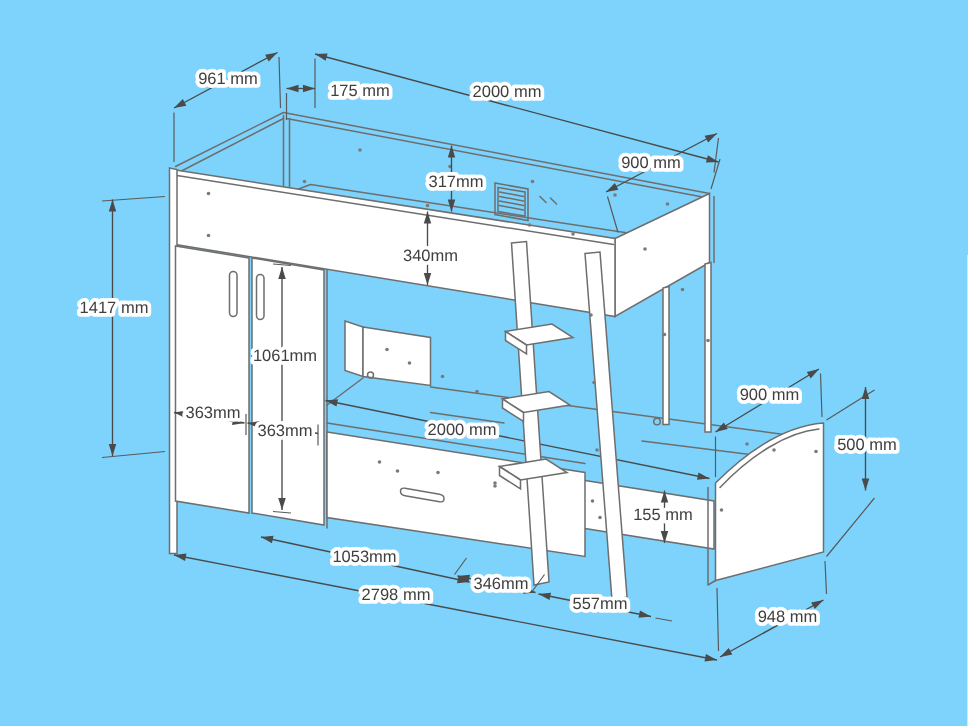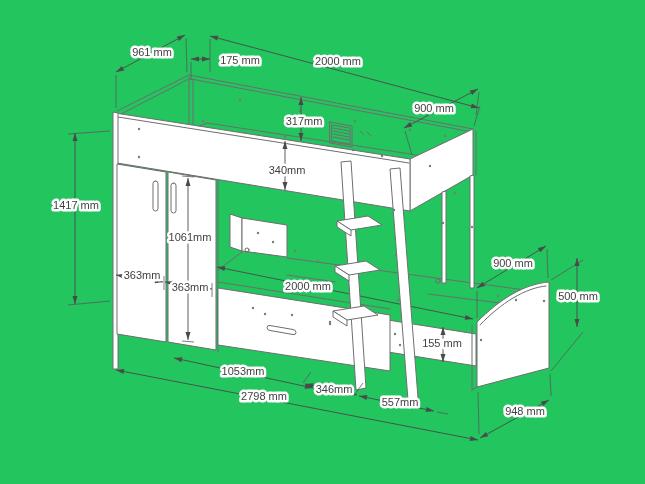--- a/index.html
+++ b/index.html
@@ -1,16 +1,16 @@
 <!DOCTYPE html>
 <html><head>
 <meta charset="utf-8">
 <style>
   html,body{margin:0;padding:0;background:#ffffff;}
-  #canvas{position:relative;width:645px;height:484px;background:#22c55e;overflow:hidden;}
+  #canvas{position:relative;width:645px;height:484px;background:#7dd3fc;overflow:hidden;}
   svg{display:block;}
   .struct{stroke:#6e6e6e;stroke-width:1;fill:none;stroke-linecap:round;}
   .panel{stroke:#6e6e6e;stroke-width:1;fill:#ffffff;}
   .dim{stroke:#4a4a4a;stroke-width:0.9;fill:none;}
   .ext{stroke:#5a5a5a;stroke-width:0.8;fill:none;}
   .dot{fill:#7a7a7a;stroke:none;}
   .dim-label{font-family:"Liberation Sans",sans-serif;font-size:11px;fill:#3f3f3f;
              stroke:#ffffff;stroke-width:5px;paint-order:stroke;stroke-linejoin:round;
              text-anchor:middle;dominant-baseline:middle;}
 </style>

